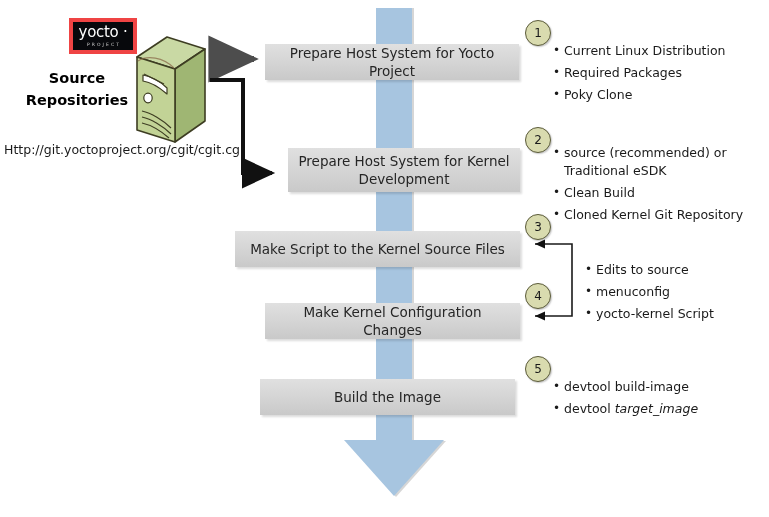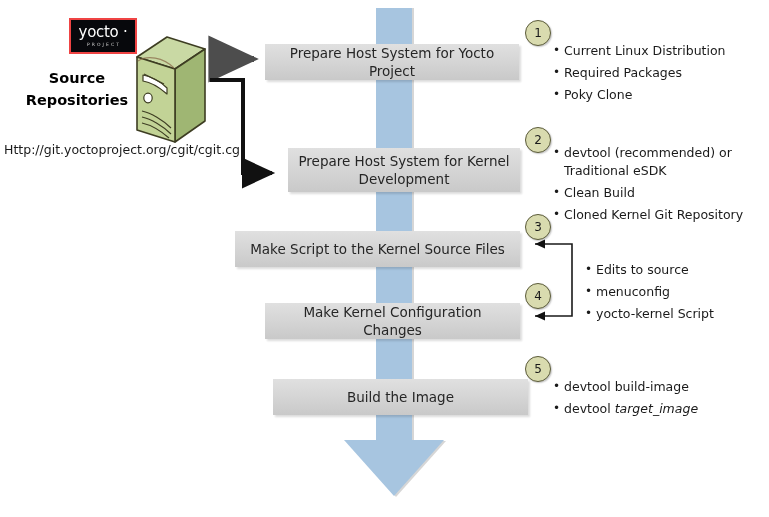--- a/index.html
+++ b/index.html
@@ -56,29 +56,29 @@
     line-height: 1.35;
     box-shadow: 2px 2px 2px rgba(0,0,0,0.14);
     box-sizing: border-box;
     padding: 18px 10px;
   }
 
   #box-1 { left: 265px; top: 44px;  width: 254px; height: 29px; }
   #box-2 { left: 288px; top: 148px; width: 232px; height: 44px; }
   #box-3 { left: 235px; top: 231px; width: 285px; height: 28px; }
   #box-4 { left: 265px; top: 303px; width: 255px; height: 28px; }
-  #box-5 { left: 273px; top: 379px; width: 255px; height: 30px; }
+  #box-5 { left: 260px; top: 379px; width: 255px; height: 30px; }
 
   
   .yocto-logo {
     position: absolute;
     left: 69px; top: 18px;
     width: 68px; height: 36px;
     background: #07080c;
-    border: 2px solid #ef4444;
+    border: 4px solid #ef4444;
     box-sizing: border-box;
     display: flex;
     flex-direction: column;
     align-items: center;
     justify-content: center;
   }
   .yocto-logo .wordmark {
     color: #ffffff;
     font-size: 15px;
     letter-spacing: -0.3px;
@@ -282,21 +282,21 @@
   <div class="notes" id="notes-1">
     <ul>
       <li>Current Linux Distribution</li>
       <li>Required Packages</li>
       <li>Poky Clone</li>
     </ul>
   </div>
 
   <div class="notes" id="notes-2">
     <ul>
-      <li>devtool (recommended) or Traditional eSDK</li>
+      <li>source (recommended) or Traditional eSDK</li>
       <li>Clean Build</li>
       <li>Cloned Kernel Git Repository</li>
     </ul>
   </div>
 
   <div class="notes" id="notes-3">
     <ul>
       <li>Edits to source</li>
       <li>menuconfig</li>
       <li>yocto-kernel Script</li>

